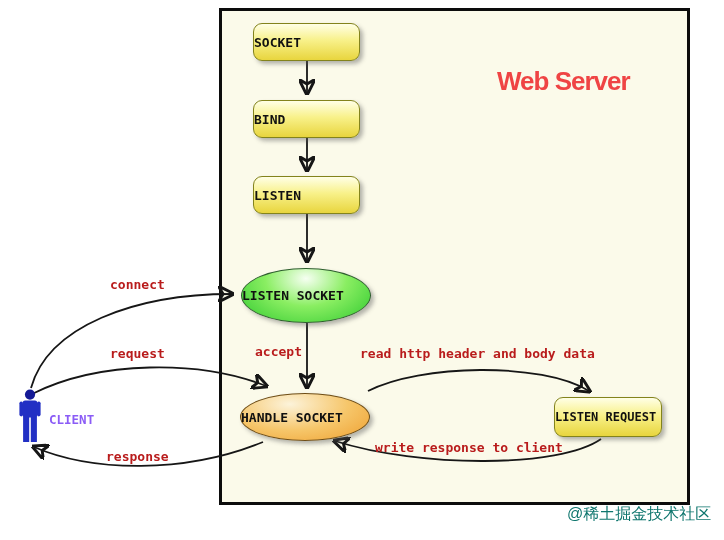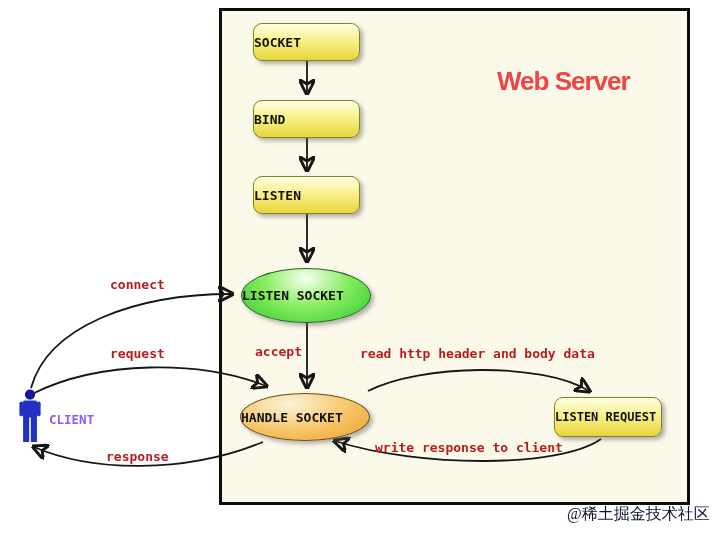--- a/index.html
+++ b/index.html
@@ -55,22 +55,22 @@
   .lbl-accept   { left:255px; top:344px; }
   .lbl-read     { left:360px; top:346px; }
   .lbl-write    { left:375px; top:440px; }
   .client-figure { position:absolute; left:17px; top:389px; width:26px; height:54px; }
   .client-label {
     position:absolute; left:49px; top:412px;
     font-weight:bold; font-size:12.5px; color:#8b5cf6;
   }
   .watermark {
     position:absolute; left:567px; top:504px;
-    font-family:Liberation Serif, serif;
-    font-size:16px; color:#0f172a; white-space:nowrap;
+    font-family:Liberation Sans, sans-serif;
+    font-size:16px; color:#0f766e; white-space:nowrap;
   }
   svg.overlay { position:absolute; left:0; top:0; pointer-events:none; }
   svg.overlay path { fill:none; stroke:#161616; stroke-width:1.8px; }
 </style>
 </head>
 <body>
 
 <div class="canvas">
 
   <div class="server-box"></div>

